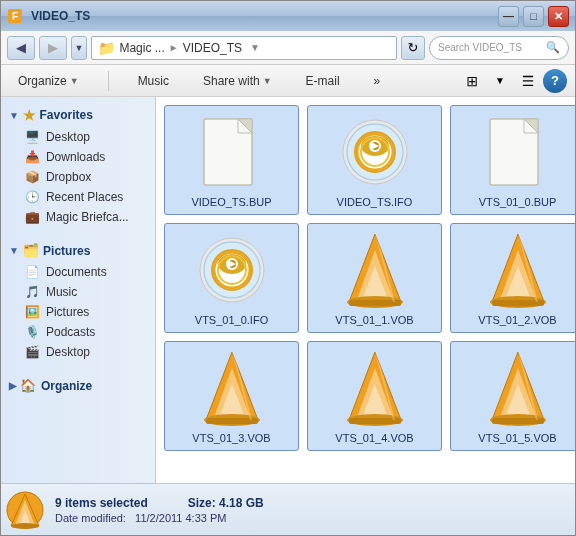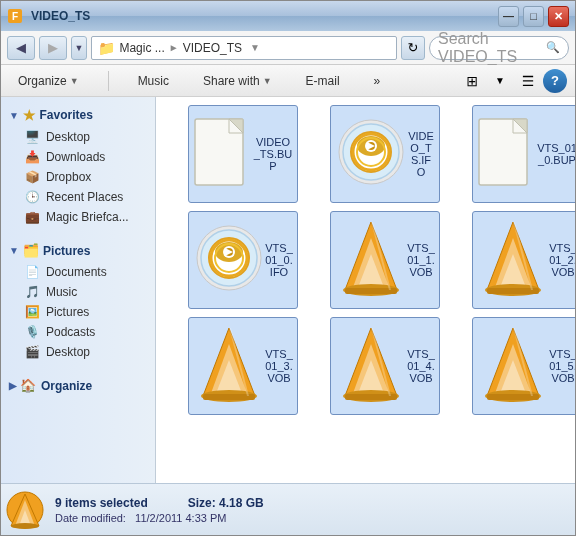--- a/index.html
+++ b/index.html
@@ -269,28 +269,27 @@
     .file-area::-webkit-scrollbar-thumb { background: #b0b8c0; border-radius: 4px; }
 
     .file-grid {
       display: grid;
       grid-template-columns: repeat(3, 1fr);
       gap: 8px;
     }
 
     .file-item {
       display: flex;
-      flex-direction: row;
+      flex-direction: column;
       align-items: center;
       padding: 6px 4px;
       border: 1px solid transparent;
       border-radius: 3px;
       cursor: pointer;
-      width: 110px;
-      margin-left: 24px;
+      width: 135px;
     }
     .file-item.selected {
       background: #cce0f8;
       border-color: #7090c0;
     }
     .file-icon-container {
       width: 80px;
       height: 80px;
       display: flex;
       align-items: center;
@@ -360,21 +359,21 @@
     <div class="nav-btn nav-btn-recent">▼</div>
     <div class="address-path">
       <span class="address-path-icon">📁</span>
       <span>Magic ...</span>
       <span class="breadcrumb-sep">►</span>
       <span>VIDEO_TS</span>
       <span style="margin-left:4px;color:#888;font-size:10px;">▼</span>
     </div>
     <div class="address-refresh">↻</div>
     <div class="search-box">
-      <span style="font-size:16px;color:#999">Search VIDEO_TS</span>
+      <span style="font-size:10px;color:#999">Search VIDEO_TS</span>
       <span style="margin-left:auto;color:#888">🔍</span>
     </div>
   </div>
 
   <div class="toolbar">
     <button class="toolbar-btn">
       <span>Organize</span>
       <span class="toolbar-dropdown">▼</span>
     </button>
     <div class="toolbar-sep"></div>

